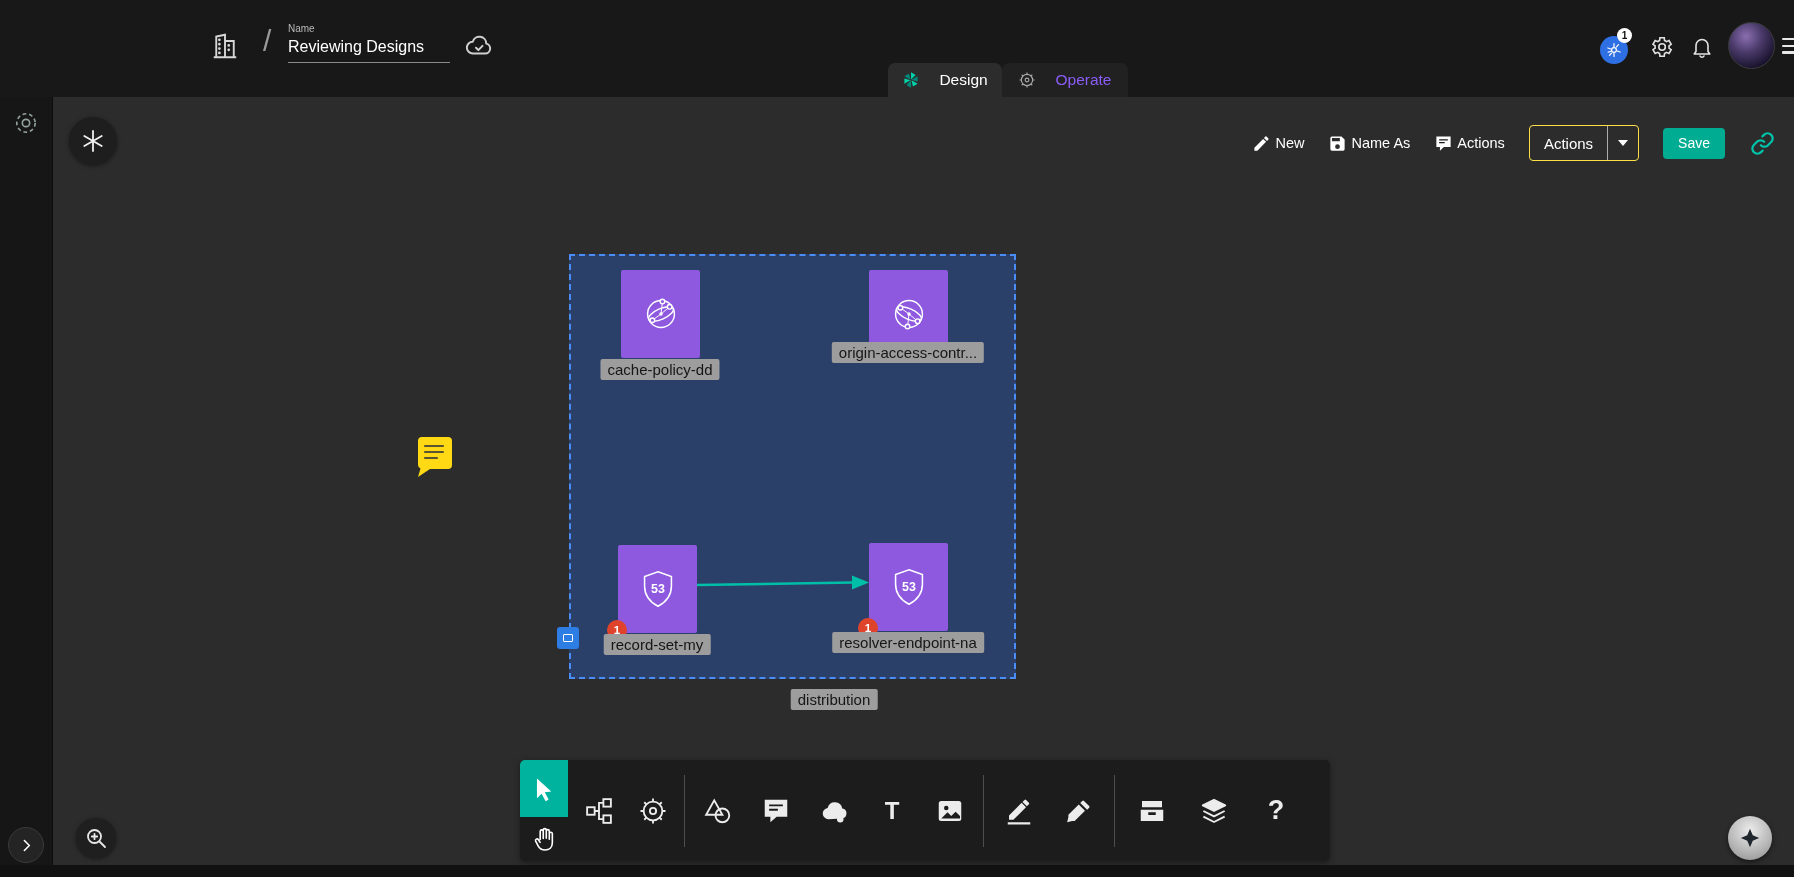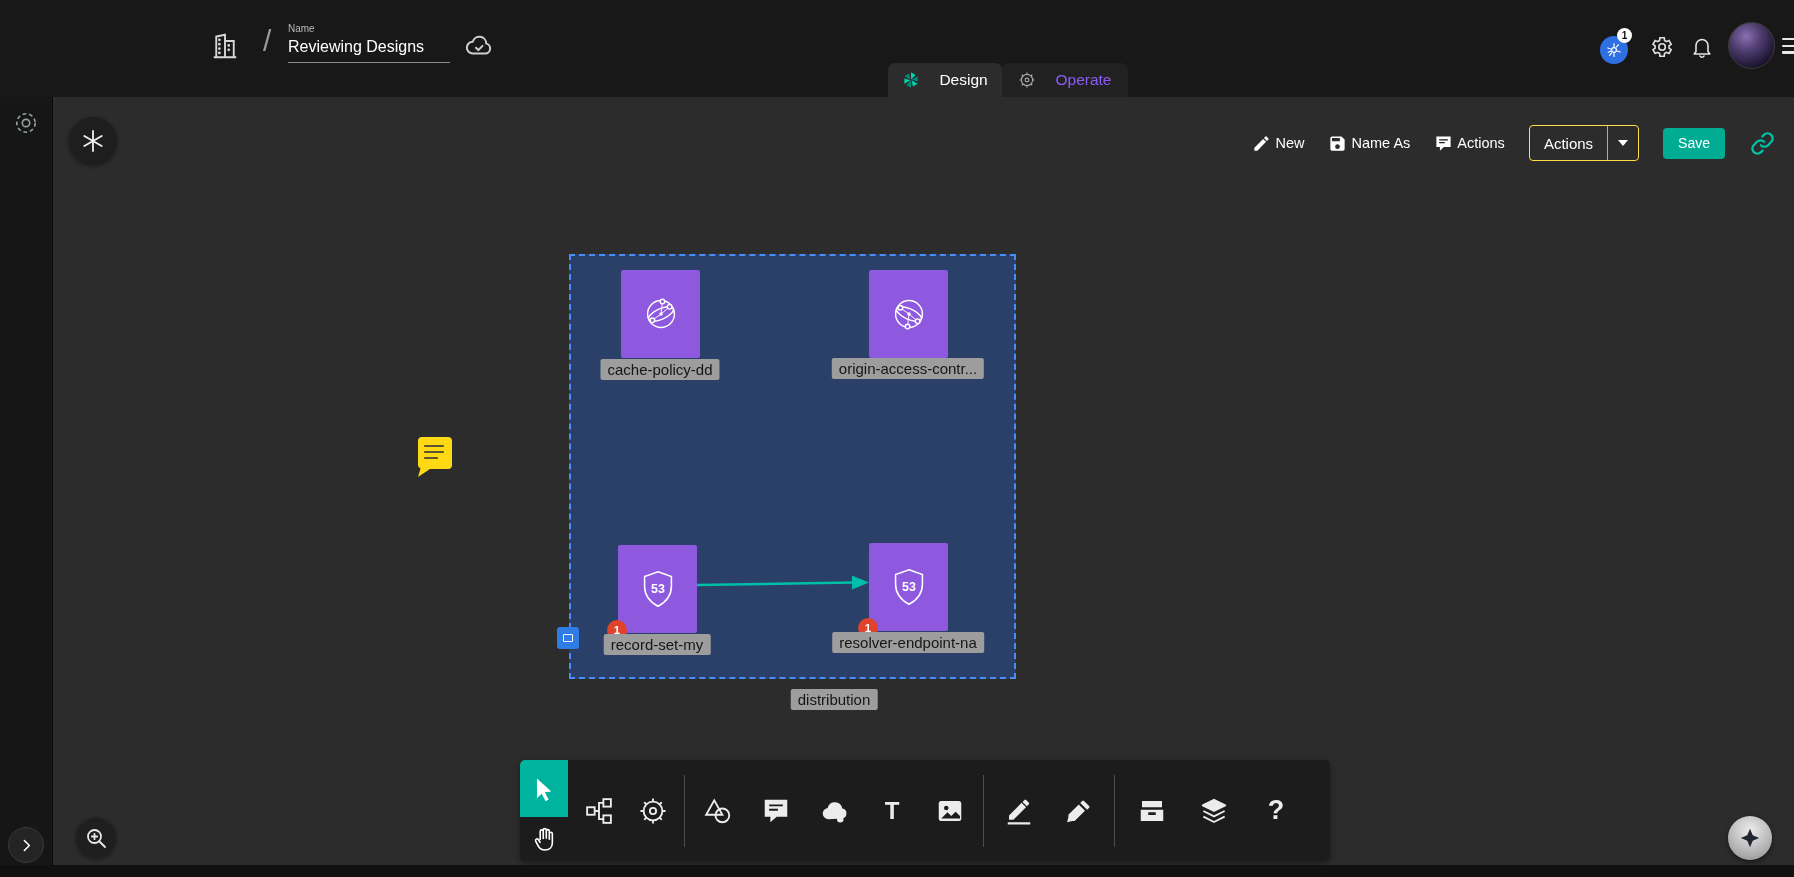--- a/index.html
+++ b/index.html
@@ -257,21 +257,21 @@
     </svg>
     <span class="badge">1</span>
   </div>
 
   <svg class="edge-arrow" width="180" height="26">
     <line x1="4" y1="14" x2="160" y2="11.5" stroke="#00BFA8" stroke-width="2.6"></line>
     <path d="M159 4.5L176 11.5l-17 7z" fill="#00BFA8"></path>
   </svg>
 
   <div class="node-label" style="left:607px;top:262px">cache-policy-dd</div>
-  <div class="node-label" style="left:855px;top:261px">origin-access-contr...</div>
+  <div class="node-label" style="left:855px;top:245px">origin-access-contr...</div>
   <div class="node-label" style="left:604px;top:537px">record-set-my</div>
   <div class="node-label" style="left:855px;top:535px">resolver-endpoint-na</div>
 
   <div class="group-handle">
       <i></i>
     </div>
 
   <div class="node-label" style="left:781px;top:592px">distribution</div>
 
   <div class="toolbar">

